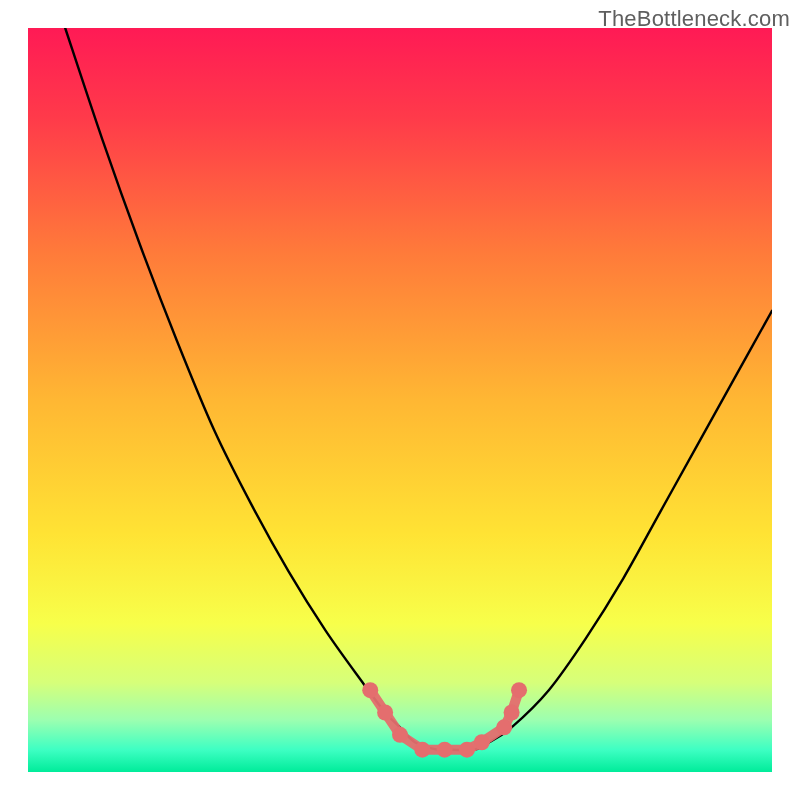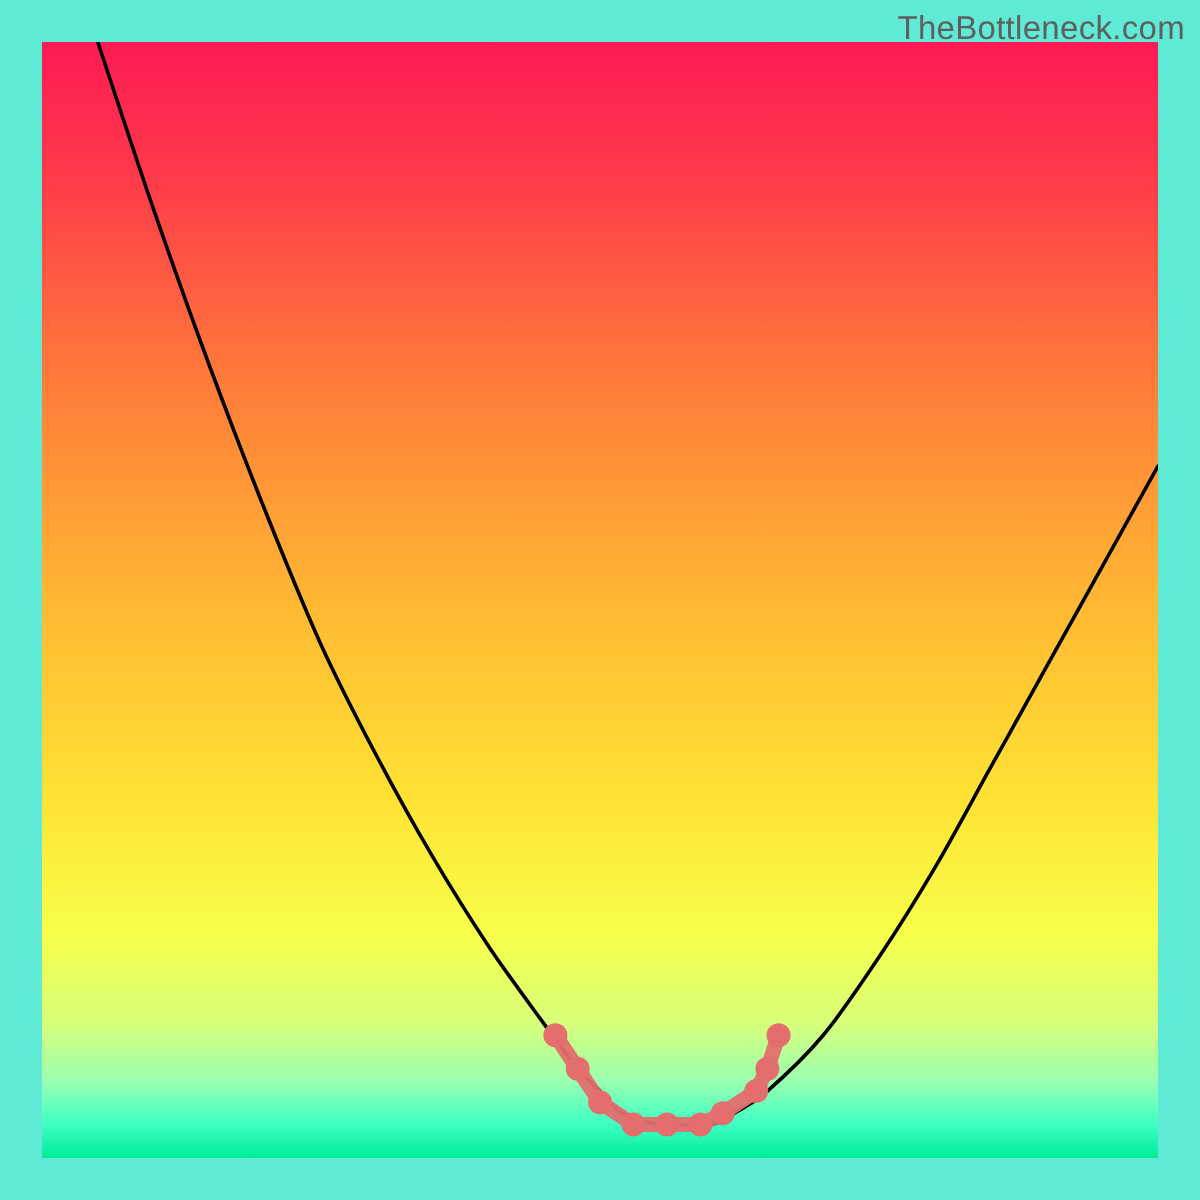--- a/index.html
+++ b/index.html
@@ -9,21 +9,21 @@
     height: 800px;
     background: #000;
     overflow: hidden;
     font-family: Arial, Helvetica, sans-serif;
   }
   .frame {
     position: absolute;
     left: 0; top: 0;
     width: 800px;
     height: 800px;
-    background: #5eead4;
+    background: #ffffff;
   }
   .plot {
     position: absolute;
     left: 28px;
     top: 28px;
     width: 744px;
     height: 744px;
     overflow: hidden;
   }
   .watermark {

